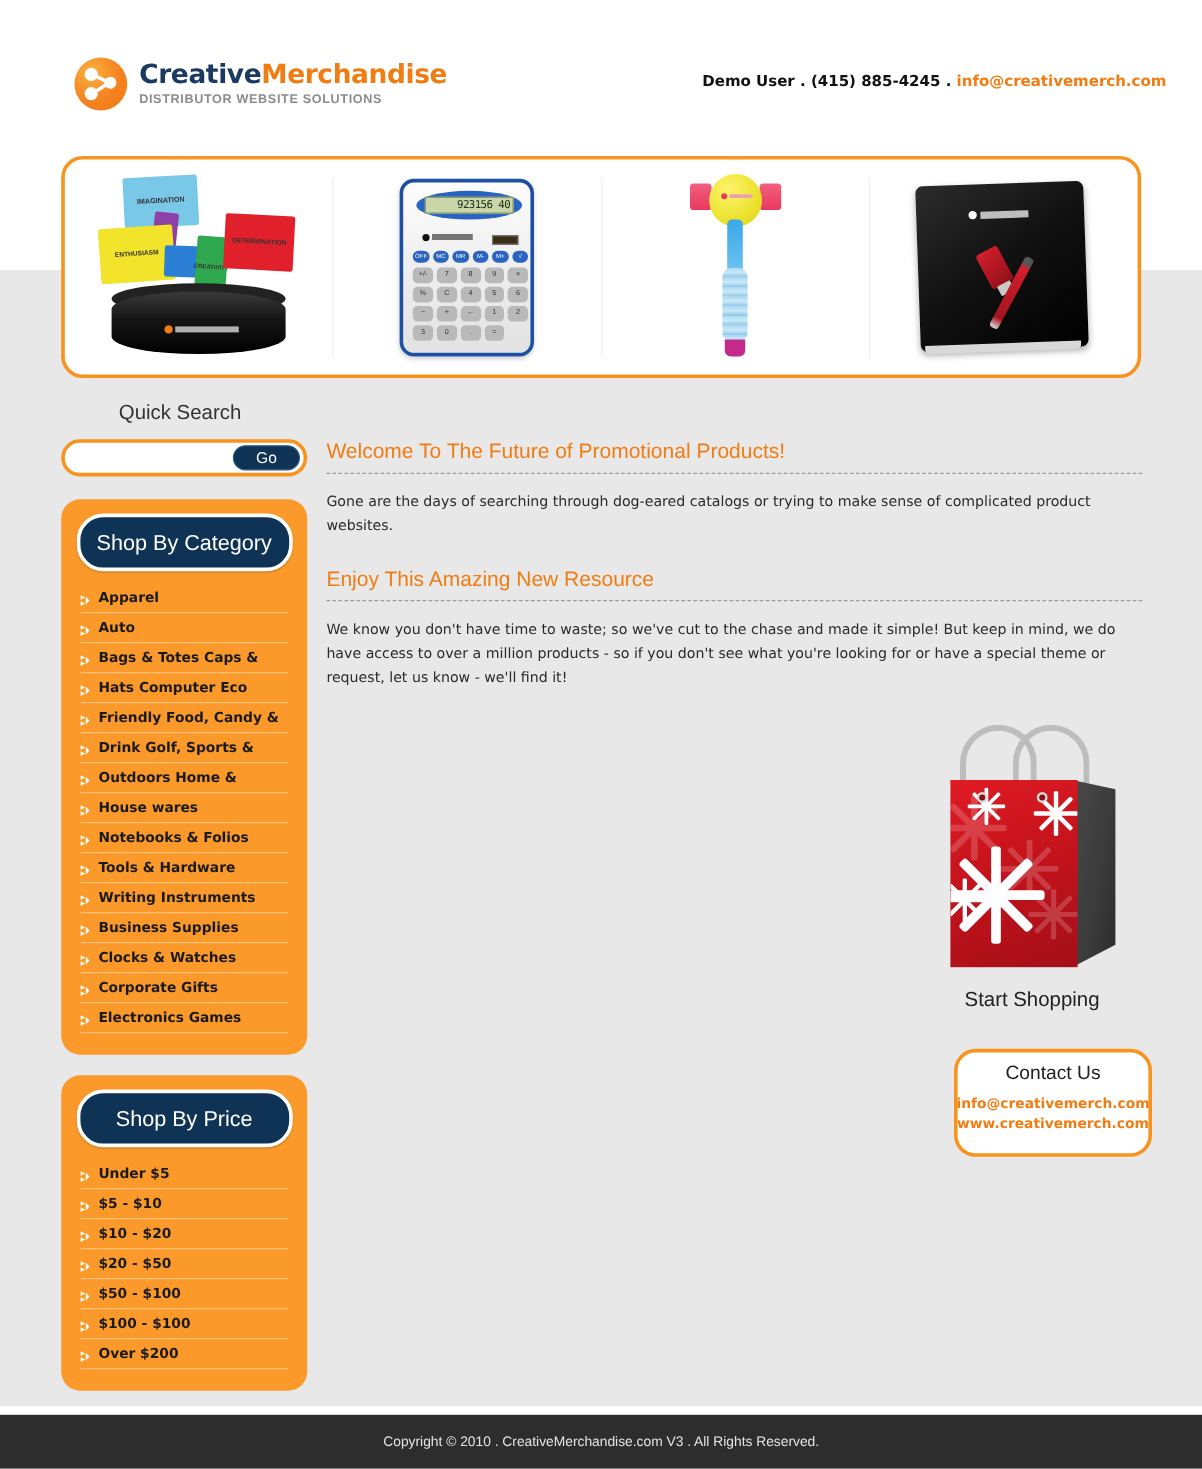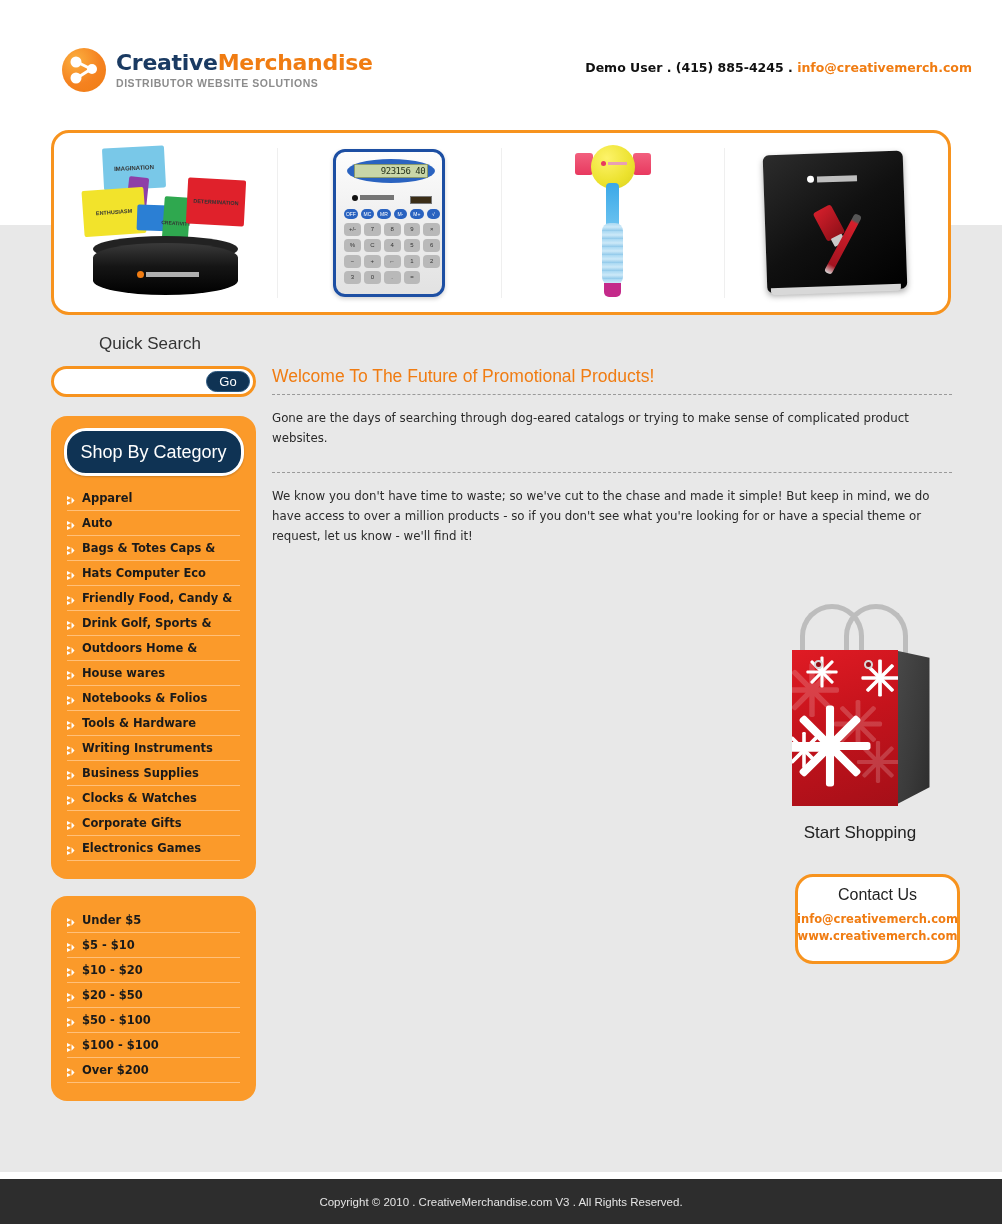--- a/index.html
+++ b/index.html
@@ -200,21 +200,21 @@
   #search-box {
     position:absolute; left:51px; top:366px; width:205px; height:31px;
     background:#ffffff; border:3px solid #f7931e; border-radius:16px;
     display:flex; align-items:center;
   }
   #search-input {
     flex:1; height:100%; border:0; outline:0; background:transparent;
     padding:0 8px; font-size:12px; font-family:"DejaVu Sans", sans-serif; min-width:0;
   }
   #search-go {
-    width:44px; height:21px; margin-right:3px; flex:0 0 auto;
+    width:56px; height:21px; margin-right:3px; flex:0 0 auto;
     background:#0f3354; border:1px solid #2a5880; border-radius:11px;
     color:#ffffff; font-size:13px; font-family:"Liberation Sans", sans-serif;
     display:flex; align-items:center; justify-content:center; cursor:pointer;
   }
 
   
   .panel {
     position:absolute; left:51px; width:205px;
     background:#fb9a2a; border-radius:16px; padding:12px 0 18px;
   }
@@ -575,20 +575,21 @@
             <path d="M0 0 L4 2 L0 4 Z" fill="#ffffff"></path>
             <path d="M0 5 L4 7 L0 9 Z" fill="#ffffff"></path>
             <path d="M4.5 1.2 L7.5 4.5 L4.5 7.8 Z" fill="#ffffff"></path>
           </svg></span>
         <span>Electronics Games</span>
       </li>
     </ul>
 </div>
 
 <div class="panel" id="panel-price">
+  <div class="panel-head">Shop By Price</div>
   <ul class="nav-list" id="price-list">
       <li class="nav-item">
         <span class="bullet"><svg width="8" height="9" viewBox="0 0 8 9">
             <path d="M0 0 L4 2 L0 4 Z" fill="#ffffff"></path>
             <path d="M0 5 L4 7 L0 9 Z" fill="#ffffff"></path>
             <path d="M4.5 1.2 L7.5 4.5 L4.5 7.8 Z" fill="#ffffff"></path>
           </svg></span>
         <span>Under $5</span>
       </li>
       <li class="nav-item">
@@ -644,20 +645,21 @@
 
 <div id="main">
 
   <div id="section-1">
     <h2 class="main-h">Welcome To The Future of Promotional Products!</h2>
     <div class="rule"></div>
     <p class="main-p">Gone are the days of searching through dog-eared catalogs or trying to make sense of complicated product websites.</p>
   </div>
 
   <div id="section-2">
+    <h2 class="main-h">Enjoy This Amazing New Resource</h2>
     <div class="rule"></div>
     <p class="main-p">We know you don't have time to waste; so we've cut to the chase and made it simple! But keep in mind, we do have access to over a million products - so if you don't see what you're looking for or have a special theme or request, let us know - we'll find it!</p>
   </div>
 
 </div>
 
 <div id="start-shopping">
   <div class="bag">
     <div class="bag-handle l"></div>
     <div class="bag-handle r"></div>

